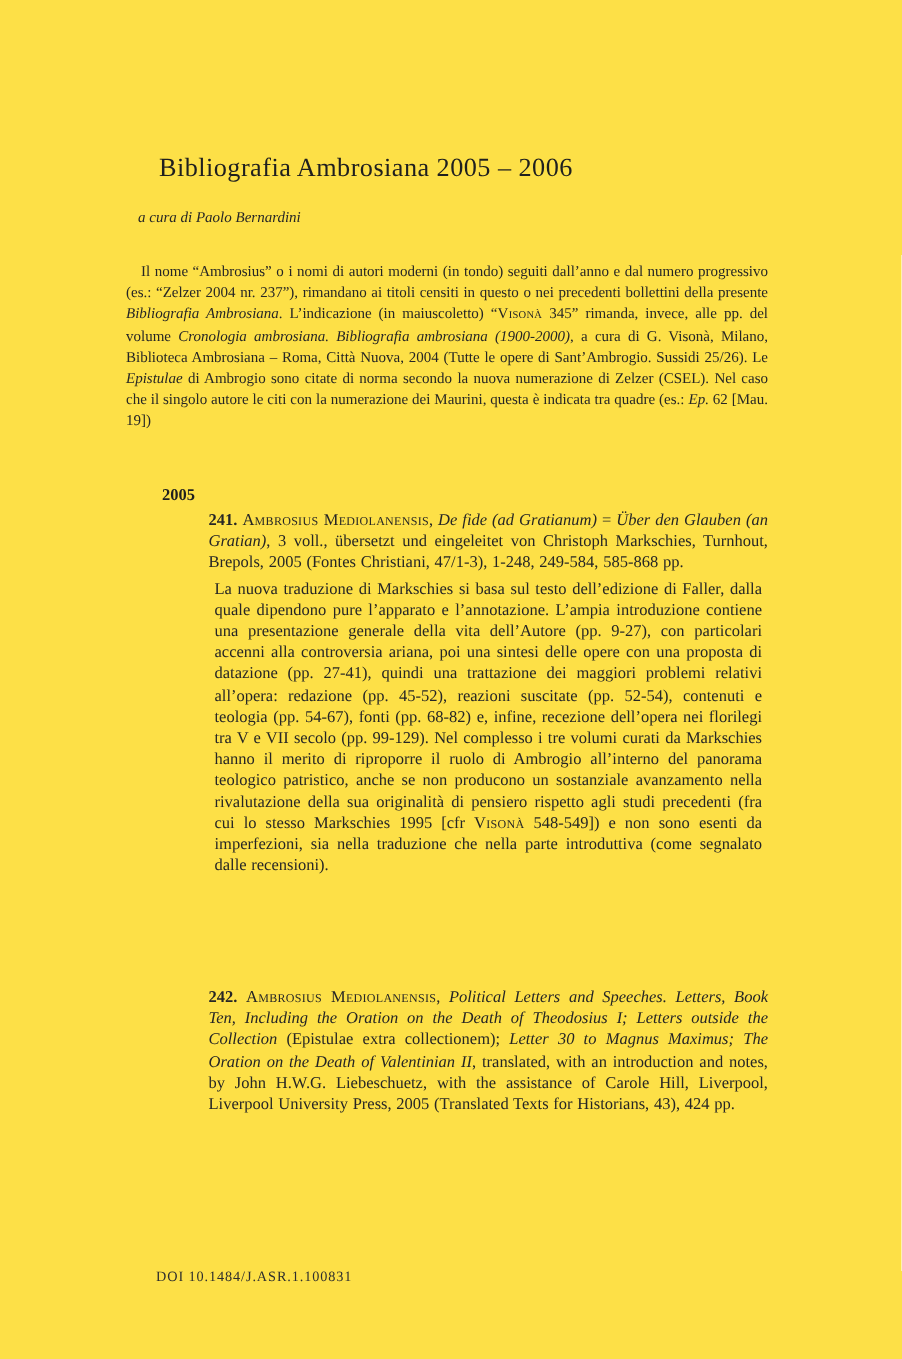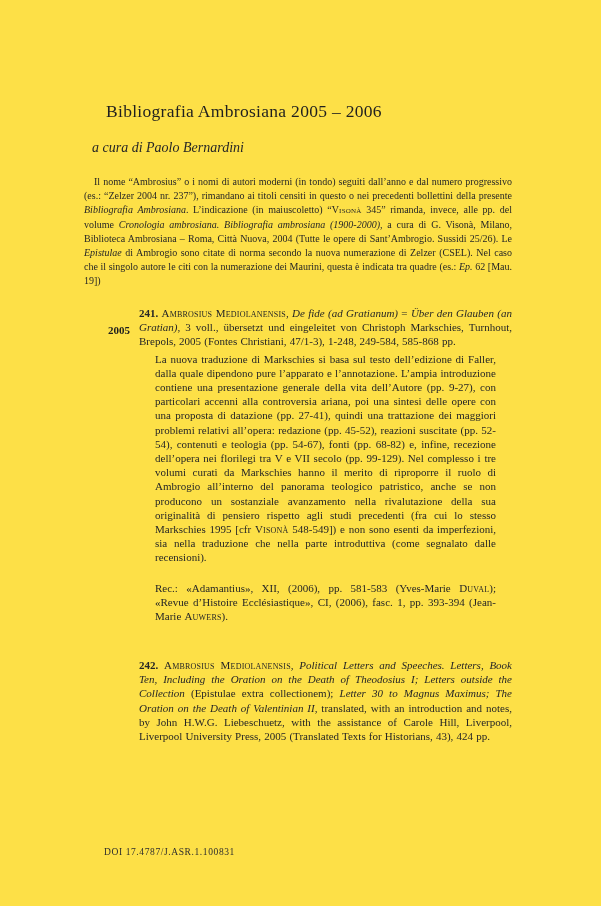--- a/index.html
+++ b/index.html
@@ -18,21 +18,21 @@
     top: 101px;
     font-size: 17.5px;
     letter-spacing: 0.3px;
     color: #1f1f1f;
     white-space: nowrap;
   }
   .subtitle {
     position: absolute;
     left: 92px;
     top: 140px;
-    font-size: 14px;
+    font-size: 10px;
     font-style: italic;
     color: #262626;
     white-space: nowrap;
   }
   .intro {
     position: absolute;
     left: 84px;
     top: 175px;
     width: 428px;
     font-size: 10px;
@@ -51,23 +51,23 @@
   }
   .entry {
     position: absolute;
     left: 139px;
     width: 373px;
     font-size: 11px;
     line-height: 14.2px;
     text-align: justify;
     word-spacing: 0.4px;
   }
-  .entry-241 { top: 306px; }
+  .entry-241 { top: 340px; }
   .entry-242 { top: 658px; }
-  .entry p { margin: 16px; padding: 0; }
+  .entry p { margin: 4px; padding: 0; }
   .entry .heading { margin: 0; }
   .entry .body-par { margin-top: 3px; }
   .entry .rec-par { margin-top: 2px; }
   .entry .spaced-par { margin-top: 11px; }
   .doi {
     position: absolute;
     left: 104px;
     top: 847px;
     font-size: 9.5px;
     letter-spacing: 0.6px;
@@ -87,22 +87,21 @@
 
   <h2 class="subtitle" style="margin:0; font-weight:normal;">a cura di Paolo Bernardini</h2>
 
   <p class="intro" style="margin:0;"><span>Il nome “Ambrosius” o i nomi di autori moderni (in tondo) seguiti dall’anno e dal numero progressivo (es.: “Zelzer 2004 nr. 237”), rimandano ai titoli censiti in questo o nei precedenti bollettini della presente </span><span class="s-i">Bibliografia Ambrosiana</span><span>. L’indicazione (in maiuscoletto) “</span><span class="s-sc">Visonà</span><span> 345” rimanda, invece, alle pp. del volume </span><span class="s-i">Cronologia ambrosiana. Bibliografia ambrosiana (1900-2000)</span><span>, a cura di G. Visonà, Milano, Biblioteca Ambrosiana – Roma, Città Nuova, 2004 (Tutte le opere di Sant’Ambrogio. Sussidi 25/26). Le </span><span class="s-i">Epistulae</span><span> di Ambrogio sono citate di norma secondo la nuova numerazione di Zelzer (CSEL). Nel caso che il singolo autore le citi con la numerazione dei Maurini, questa è indicata tra quadre (es.: </span><span class="s-i">Ep.</span><span> 62 [Mau. 19])</span></p>
 
   <div class="margin-year">2005</div>
 
   <section class="entry entry-241">
     <p class="heading"><span class="s-b">241.</span><span> </span><span class="s-sc">Ambrosius Mediolanensis</span><span>, </span><span class="s-i">De fide (ad Gratianum)</span><span> = </span><span class="s-i">Über den Glauben (an Gratian)</span><span>, 3 voll., übersetzt und eingeleitet von Christoph Markschies, Turnhout, Brepols, 2005 (Fontes Christiani, 47/1-3), 1-248, 249-584, 585-868 pp.</span></p>
     <p class="body-par"><span>La nuova traduzione di Markschies si basa sul testo dell’edizione di Faller, dalla quale dipendono pure l’apparato e l’annotazione. L’ampia introduzione contiene una presentazione generale della vita dell’Autore (pp. 9-27), con particolari accenni alla controversia ariana, poi una sintesi delle opere con una proposta di datazione (pp. 27-41), quindi una trattazione dei maggiori problemi relativi all’opera: redazione (pp. 45-52), reazioni suscitate (pp. 52-54), contenuti e teologia (pp. 54-67), fonti (pp. 68-82) e, infine, recezione dell’opera nei florilegi tra V e VII secolo (pp. 99-129). Nel complesso i tre volumi curati da Markschies hanno il merito di riproporre il ruolo di Ambrogio all’interno del panorama teologico patristico, anche se non producono un sostanziale avanzamento nella rivalutazione della sua originalità di pensiero rispetto agli studi precedenti (fra cui lo stesso Markschies 1995 [cfr </span><span class="s-sc">Visonà</span><span> 548-549]) e non sono esenti da imperfezioni, sia nella traduzione che nella parte introduttiva (come segnalato dalle recensioni).</span></p>
-    <p class="rec-par"><span>Rec.: «Adamantius», XII, (2006), pp. 581-583 (Yves-Marie </span><span class="s-sc">Duval</span><span>); «Revue d’Histoire Ecclésiastique», CI, (2006), fasc. 1, pp. 393-394 (Jean-Marie </span><span class="s-sc">Auwers</span><span>).</span></p>
   </section>
 
   <section class="entry entry-242">
     <p class="heading"><span class="s-b">242.</span><span> </span><span class="s-sc">Ambrosius Mediolanensis</span><span>, </span><span class="s-i">Political Letters and Speeches. Letters, Book Ten, Including the Oration on the Death of Theodosius I; Letters outside the Collection</span><span> (Epistulae extra collectionem); </span><span class="s-i">Letter 30 to Magnus Maximus; The Oration on the Death of Valentinian II</span><span>, translated, with an introduction and notes, by John H.W.G. Liebeschuetz, with the assistance of Carole Hill, Liverpool, Liverpool University Press, 2005 (Translated Texts for Historians, 43), 424 pp.</span></p>
   </section>
 
-  <div class="doi">DOI 17.4787/J.ASR.1.100831</div>
+  <div class="doi">DOI 10.1484/J.ASR.1.100831</div>
 
 </div>
 
 </body></html>

